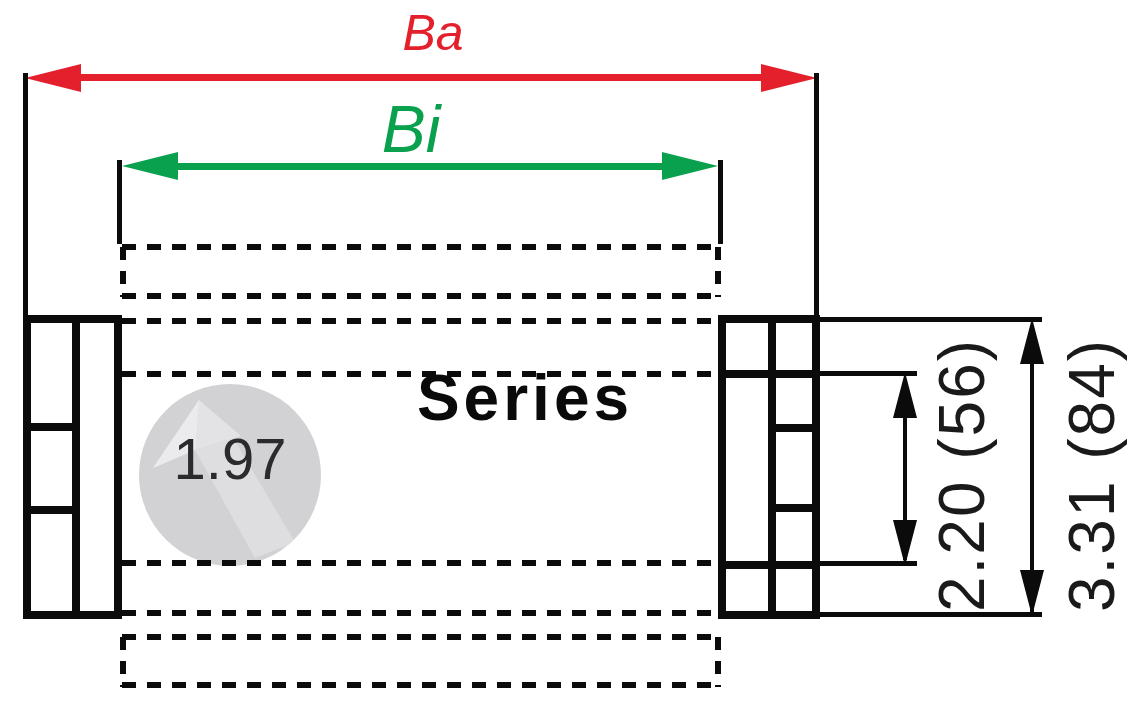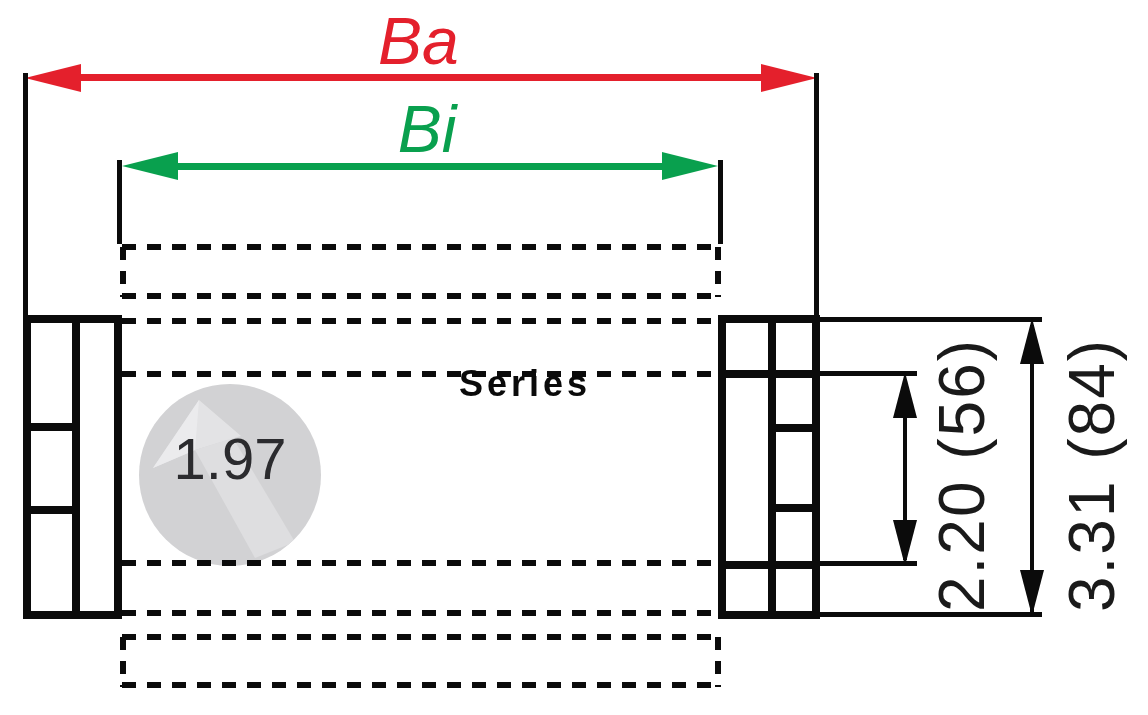--- a/index.html
+++ b/index.html
@@ -19,23 +19,23 @@
   .tri-l-red{border-top:14px solid transparent;border-bottom:14px solid transparent;border-right:56px solid #e4202c;}
   .tri-r-red{border-top:14px solid transparent;border-bottom:14px solid transparent;border-left:56px solid #e4202c;}
   .tri-l-grn{border-top:14px solid transparent;border-bottom:14px solid transparent;border-right:56px solid #09a04e;}
   .tri-r-grn{border-top:14px solid transparent;border-bottom:14px solid transparent;border-left:56px solid #09a04e;}
   .tri-u-blk{border-left:12px solid transparent;border-right:12px solid transparent;border-bottom:46px solid #0b0b0b;}
   .tri-d-blk{border-left:12px solid transparent;border-right:12px solid transparent;border-top:46px solid #0b0b0b;}
   
   .plate{position:absolute;border:8px solid #0b0b0b;box-sizing:border-box;background:transparent;}
   
   .lbl{position:absolute;white-space:nowrap;}
-  .lbl-ba{color:#e4202c;font-size:66px;font-style:italic;line-height:1;width:110px;}
+  .lbl-ba{color:#e4202c;font-size:50px;font-style:italic;line-height:1;width:110px;text-align:center;}
   .lbl-bi{color:#09a04e;font-size:66px;font-style:italic;line-height:1;width:110px;text-align:center;}
-  .series{color:#0a0a0a;font-weight:bold;font-size:36px;line-height:1;letter-spacing:4px;
+  .series{color:#0a0a0a;font-weight:bold;font-size:64px;line-height:1;letter-spacing:4px;
           width:400px;text-align:center;z-index:4;}
   .dim-rot{color:#1a1a1a;font-size:64px;line-height:1;letter-spacing:2px;
            transform:translate(-50%,-50%) rotate(-90deg);transform-origin:center;z-index:4;}
   .note-circle{position:absolute;left:139px;top:384px;width:182px;height:182px;border-radius:50%;
                background:#d2d2d4;overflow:hidden;z-index:1;}
   .note-text{position:absolute;left:139px;top:430px;width:182px;text-align:center;
              color:#2b2b2e;font-size:58px;line-height:57px;z-index:4;}
   .z2{z-index:2;}
 </style>
 </head>
@@ -43,21 +43,21 @@
 
 <div class="stage">
 
   <div class="lbl lbl-ba" style="left:378px;top:8px;">Ba</div>
   <div class="red-ln" style="left:48px;top:74px;width:746px;height:7px;"></div>
   <div class="tri tri-l-red" style="left:25px;top:64px;"></div>
   <div class="tri tri-r-red" style="left:761px;top:64px;"></div>
   <div class="ln" style="left:23px;top:73px;width:5px;height:242px;"></div>
   <div class="ln" style="left:814px;top:73px;width:5px;height:242px;"></div>
 
-  <div class="lbl lbl-bi" style="left:372px;top:96px;">Bi</div>
+  <div class="lbl lbl-bi" style="left:356px;top:96px;">Bi</div>
   <div class="grn-ln" style="left:140px;top:163px;width:560px;height:7px;"></div>
   <div class="tri tri-l-grn" style="left:122px;top:152px;"></div>
   <div class="tri tri-r-grn" style="left:662px;top:152px;"></div>
   <div class="ln" style="left:117px;top:160px;width:5px;height:84px;"></div>
   <div class="ln" style="left:718px;top:160px;width:5px;height:84px;"></div>
 
   <div class="dash-h z2" style="left:122px;top:244px;width:596px;"></div>
   <div class="dash-h z2" style="left:122px;top:293px;width:596px;"></div>
   <div class="dash-h z2" style="left:122px;top:318px;width:596px;"></div>
   <div class="dash-h z2" style="left:122px;top:371px;width:596px;"></div>

